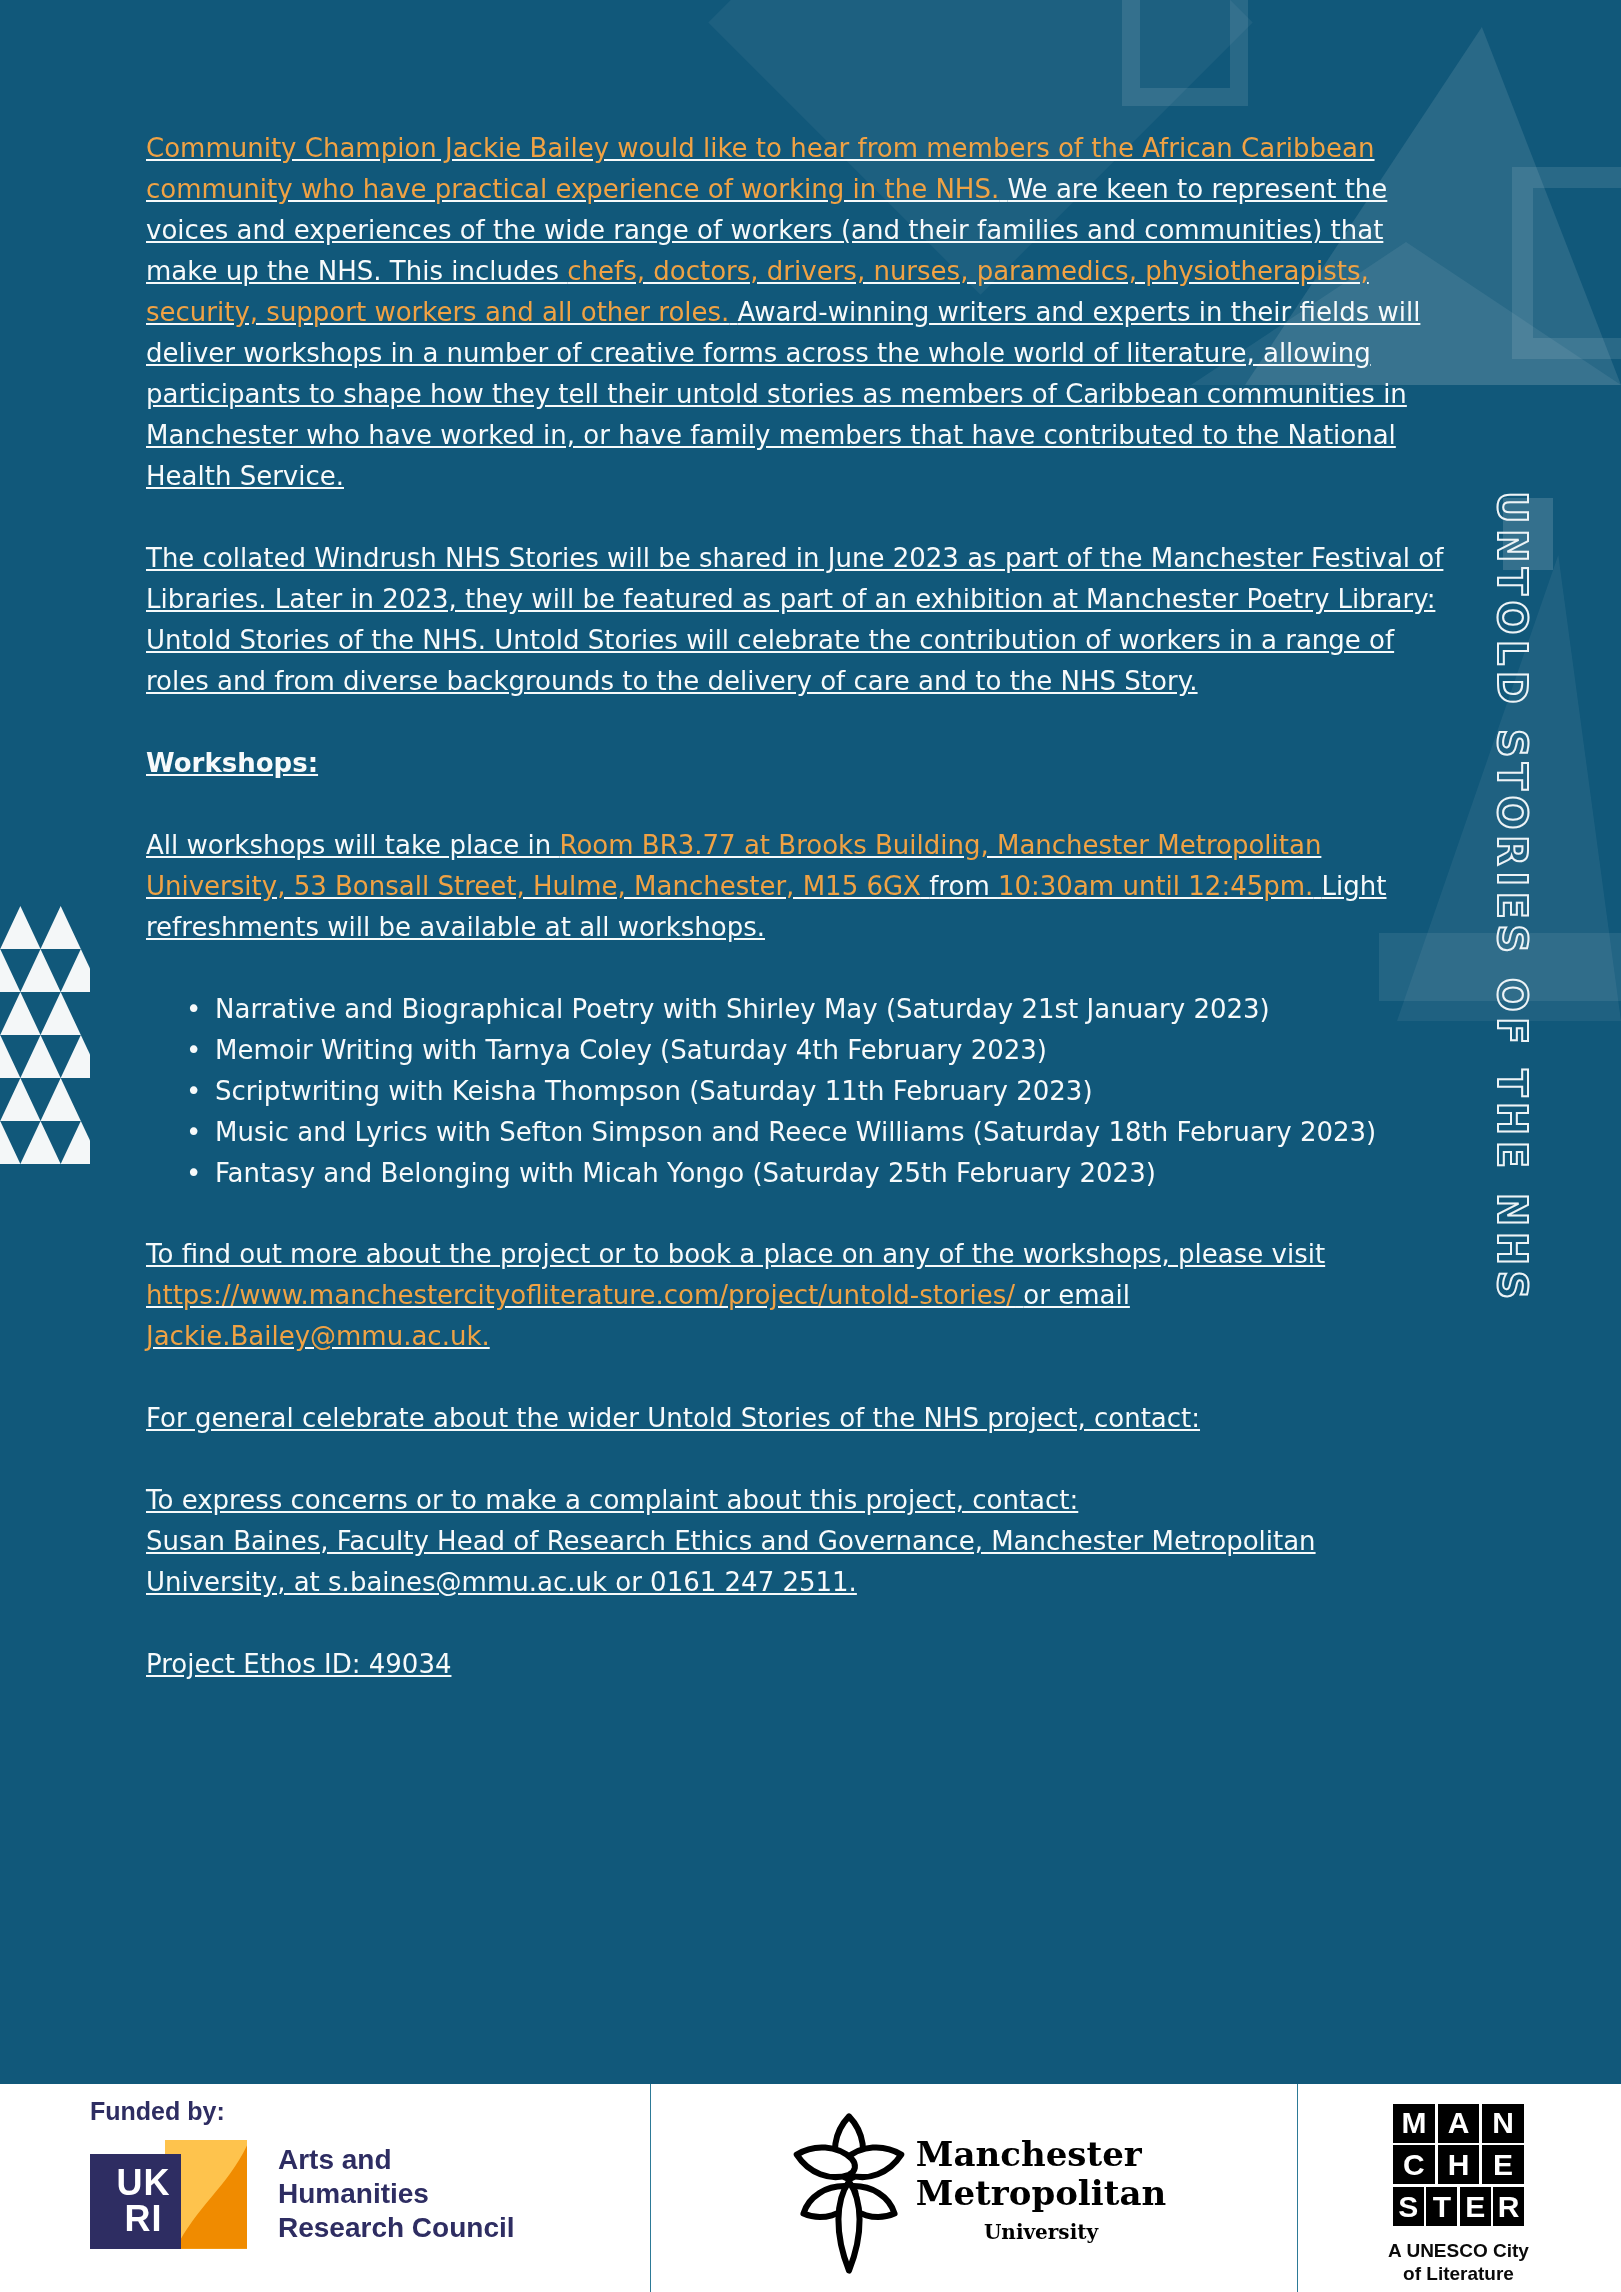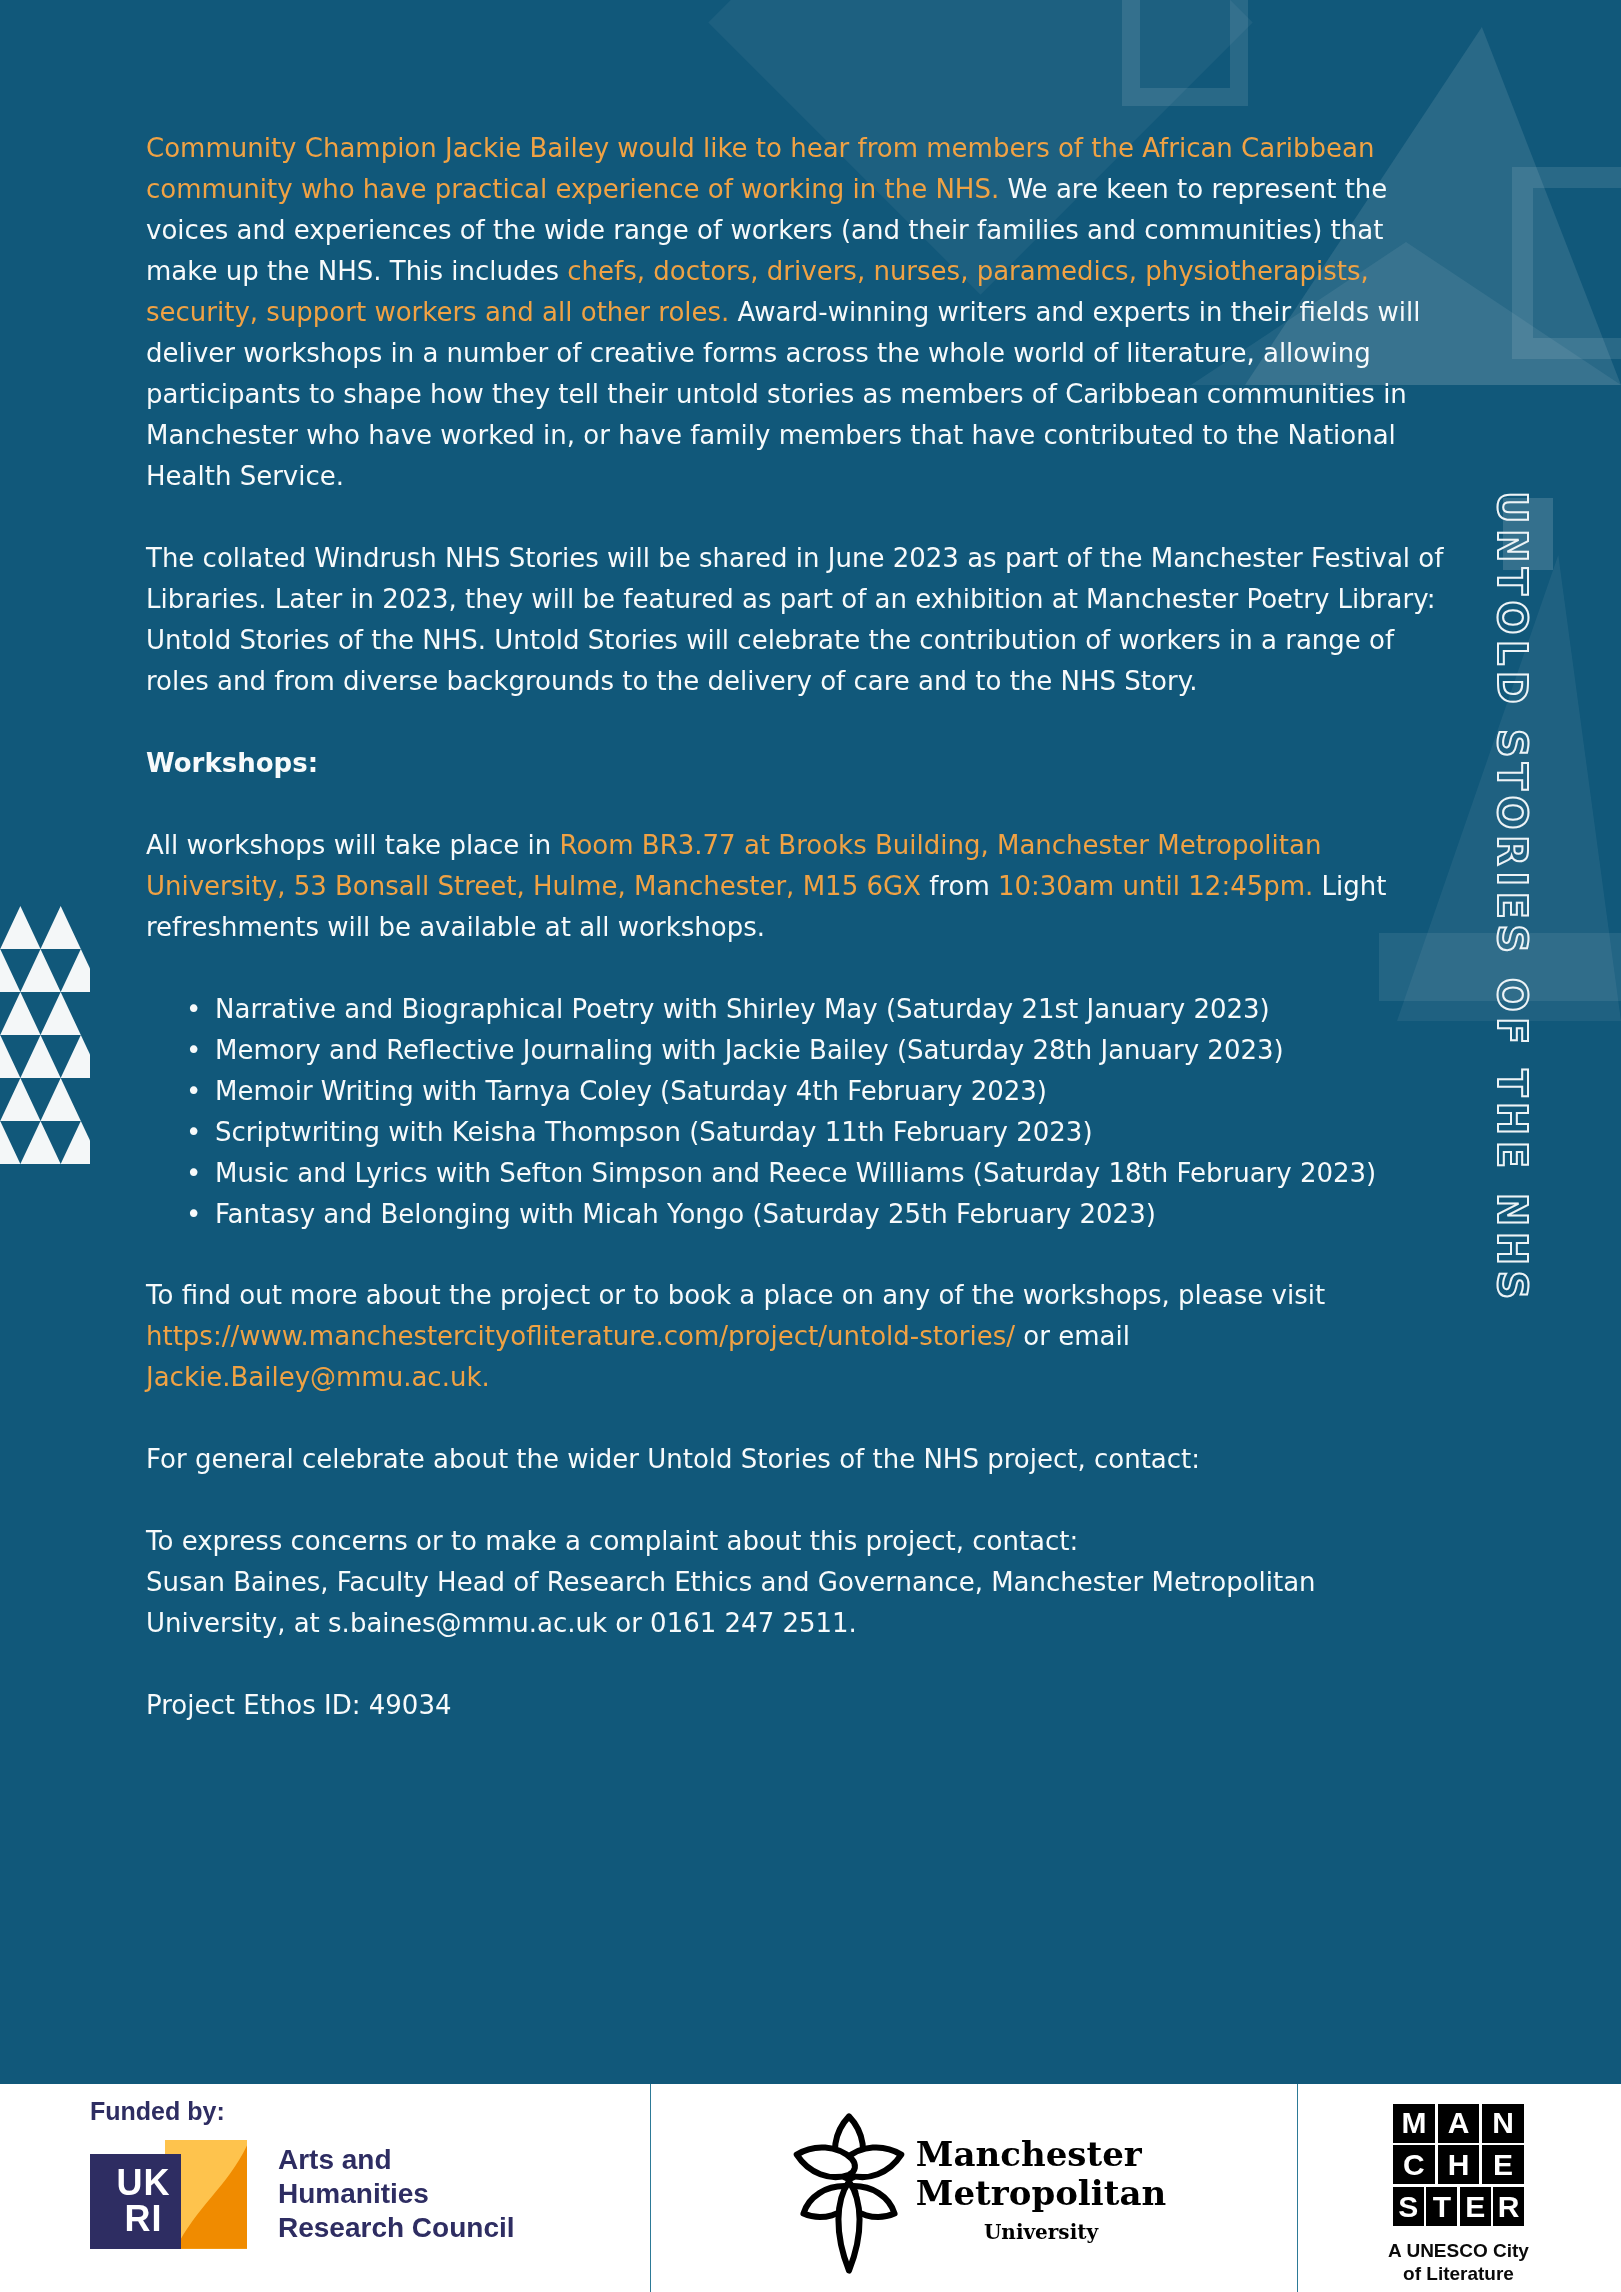--- a/index.html
+++ b/index.html
@@ -22,21 +22,21 @@
          transform:rotate(45deg);}
   .tri-pattern{left:0;top:906px;}
   
   .vertical-banner{position:absolute;top:491px;right:86px;height:896px;z-index:2;
         writing-mode:vertical-rl;white-space:nowrap;
         font-weight:700;font-size:40px;letter-spacing:5.4px;
         color:transparent;-webkit-text-stroke:2px #EDF3F6;}
   
   .content{position:absolute;left:146px;top:128px;width:1300px;z-index:3;
         font-size:26px;line-height:41px;color:#F7FAFB;font-weight:500;}
-  .para{margin:0 0 41px 0;}
+  .para{margin:0 0 41px 0;text-decoration:underline;}
   .orange{color:#F0A244;}
   .white{color:#F7FAFB;}
   .bold{font-weight:700;}
   .workshop-list{list-style:none;margin:0 0 40px 0;padding:0;}
   .workshop-list li{position:relative;padding-left:69px;}
   .workshop-list li::before{content:"\2022";position:absolute;left:40px;top:0;
         color:#F7FAFB;font-size:26px;}
   
   .footer{position:absolute;left:0;top:2075px;width:1621px;height:218px;background:#ffffff;
         z-index:4;display:flex;margin-top:9px;}
@@ -122,21 +122,20 @@
     <p class="para">
       <span class="white">All workshops will take place in </span>
       <span class="orange">Room BR3.77 at Brooks Building, Manchester Metropolitan University, 53 Bonsall Street, Hulme, Manchester, M15 6GX</span>
       <span class="white"> from </span>
       <span class="orange">10:30am until 12:45pm.</span>
       <span class="white"> Light refreshments will be available at all workshops.</span>
     </p>
 
     <ul class="workshop-list">
       <li>Narrative and Biographical Poetry with Shirley May (Saturday 21st January 2023)</li>
-      <li>Memory and Reflective Journaling with Jackie Bailey (Saturday 28th January 2023)</li>
       <li>Memoir Writing with Tarnya Coley (Saturday 4th February 2023)</li>
       <li>Scriptwriting with Keisha Thompson (Saturday 11th February 2023)</li>
       <li>Music and Lyrics with Sefton Simpson and Reece Williams (Saturday 18th February 2023)</li>
       <li>Fantasy and Belonging with Micah Yongo (Saturday 25th February 2023)</li>
     </ul>
 
     <p class="para">
       <span class="white">To find out more about the project or to book a place on any of the workshops, please visit </span>
       <span class="orange">https://www.manchestercityofliterature.com/project/untold-stories/</span>
       <span class="white"> or email </span>

